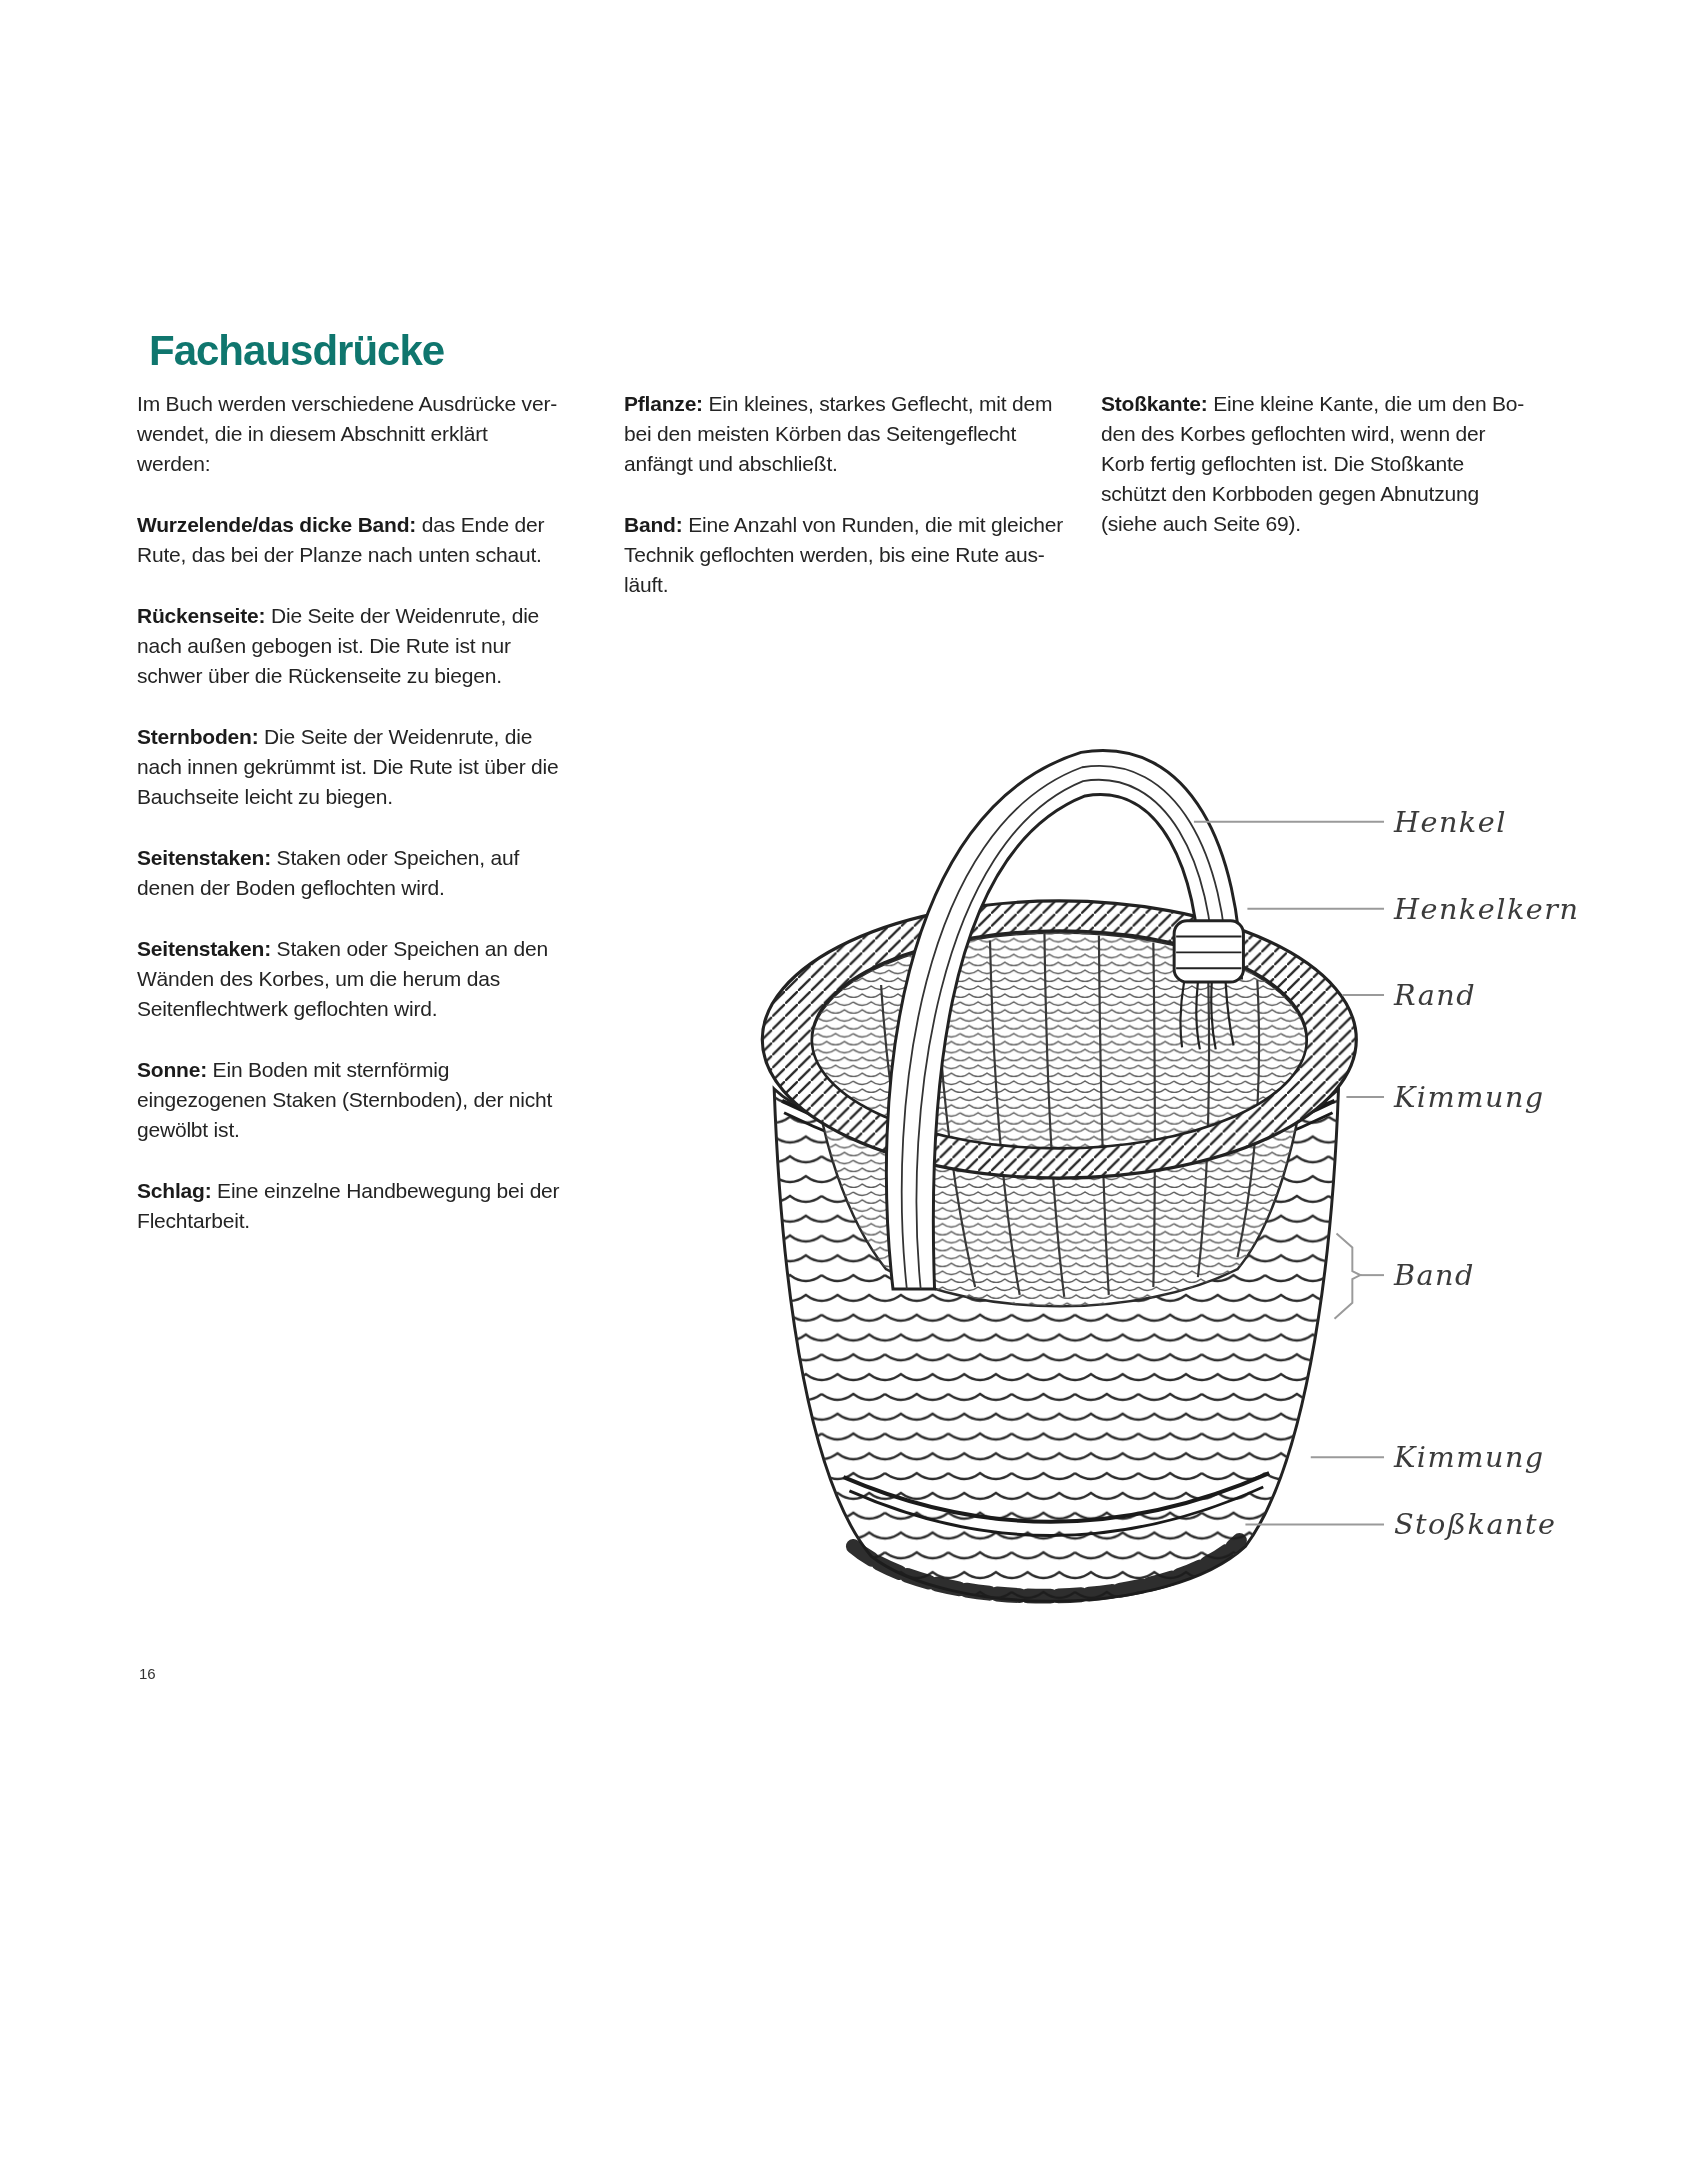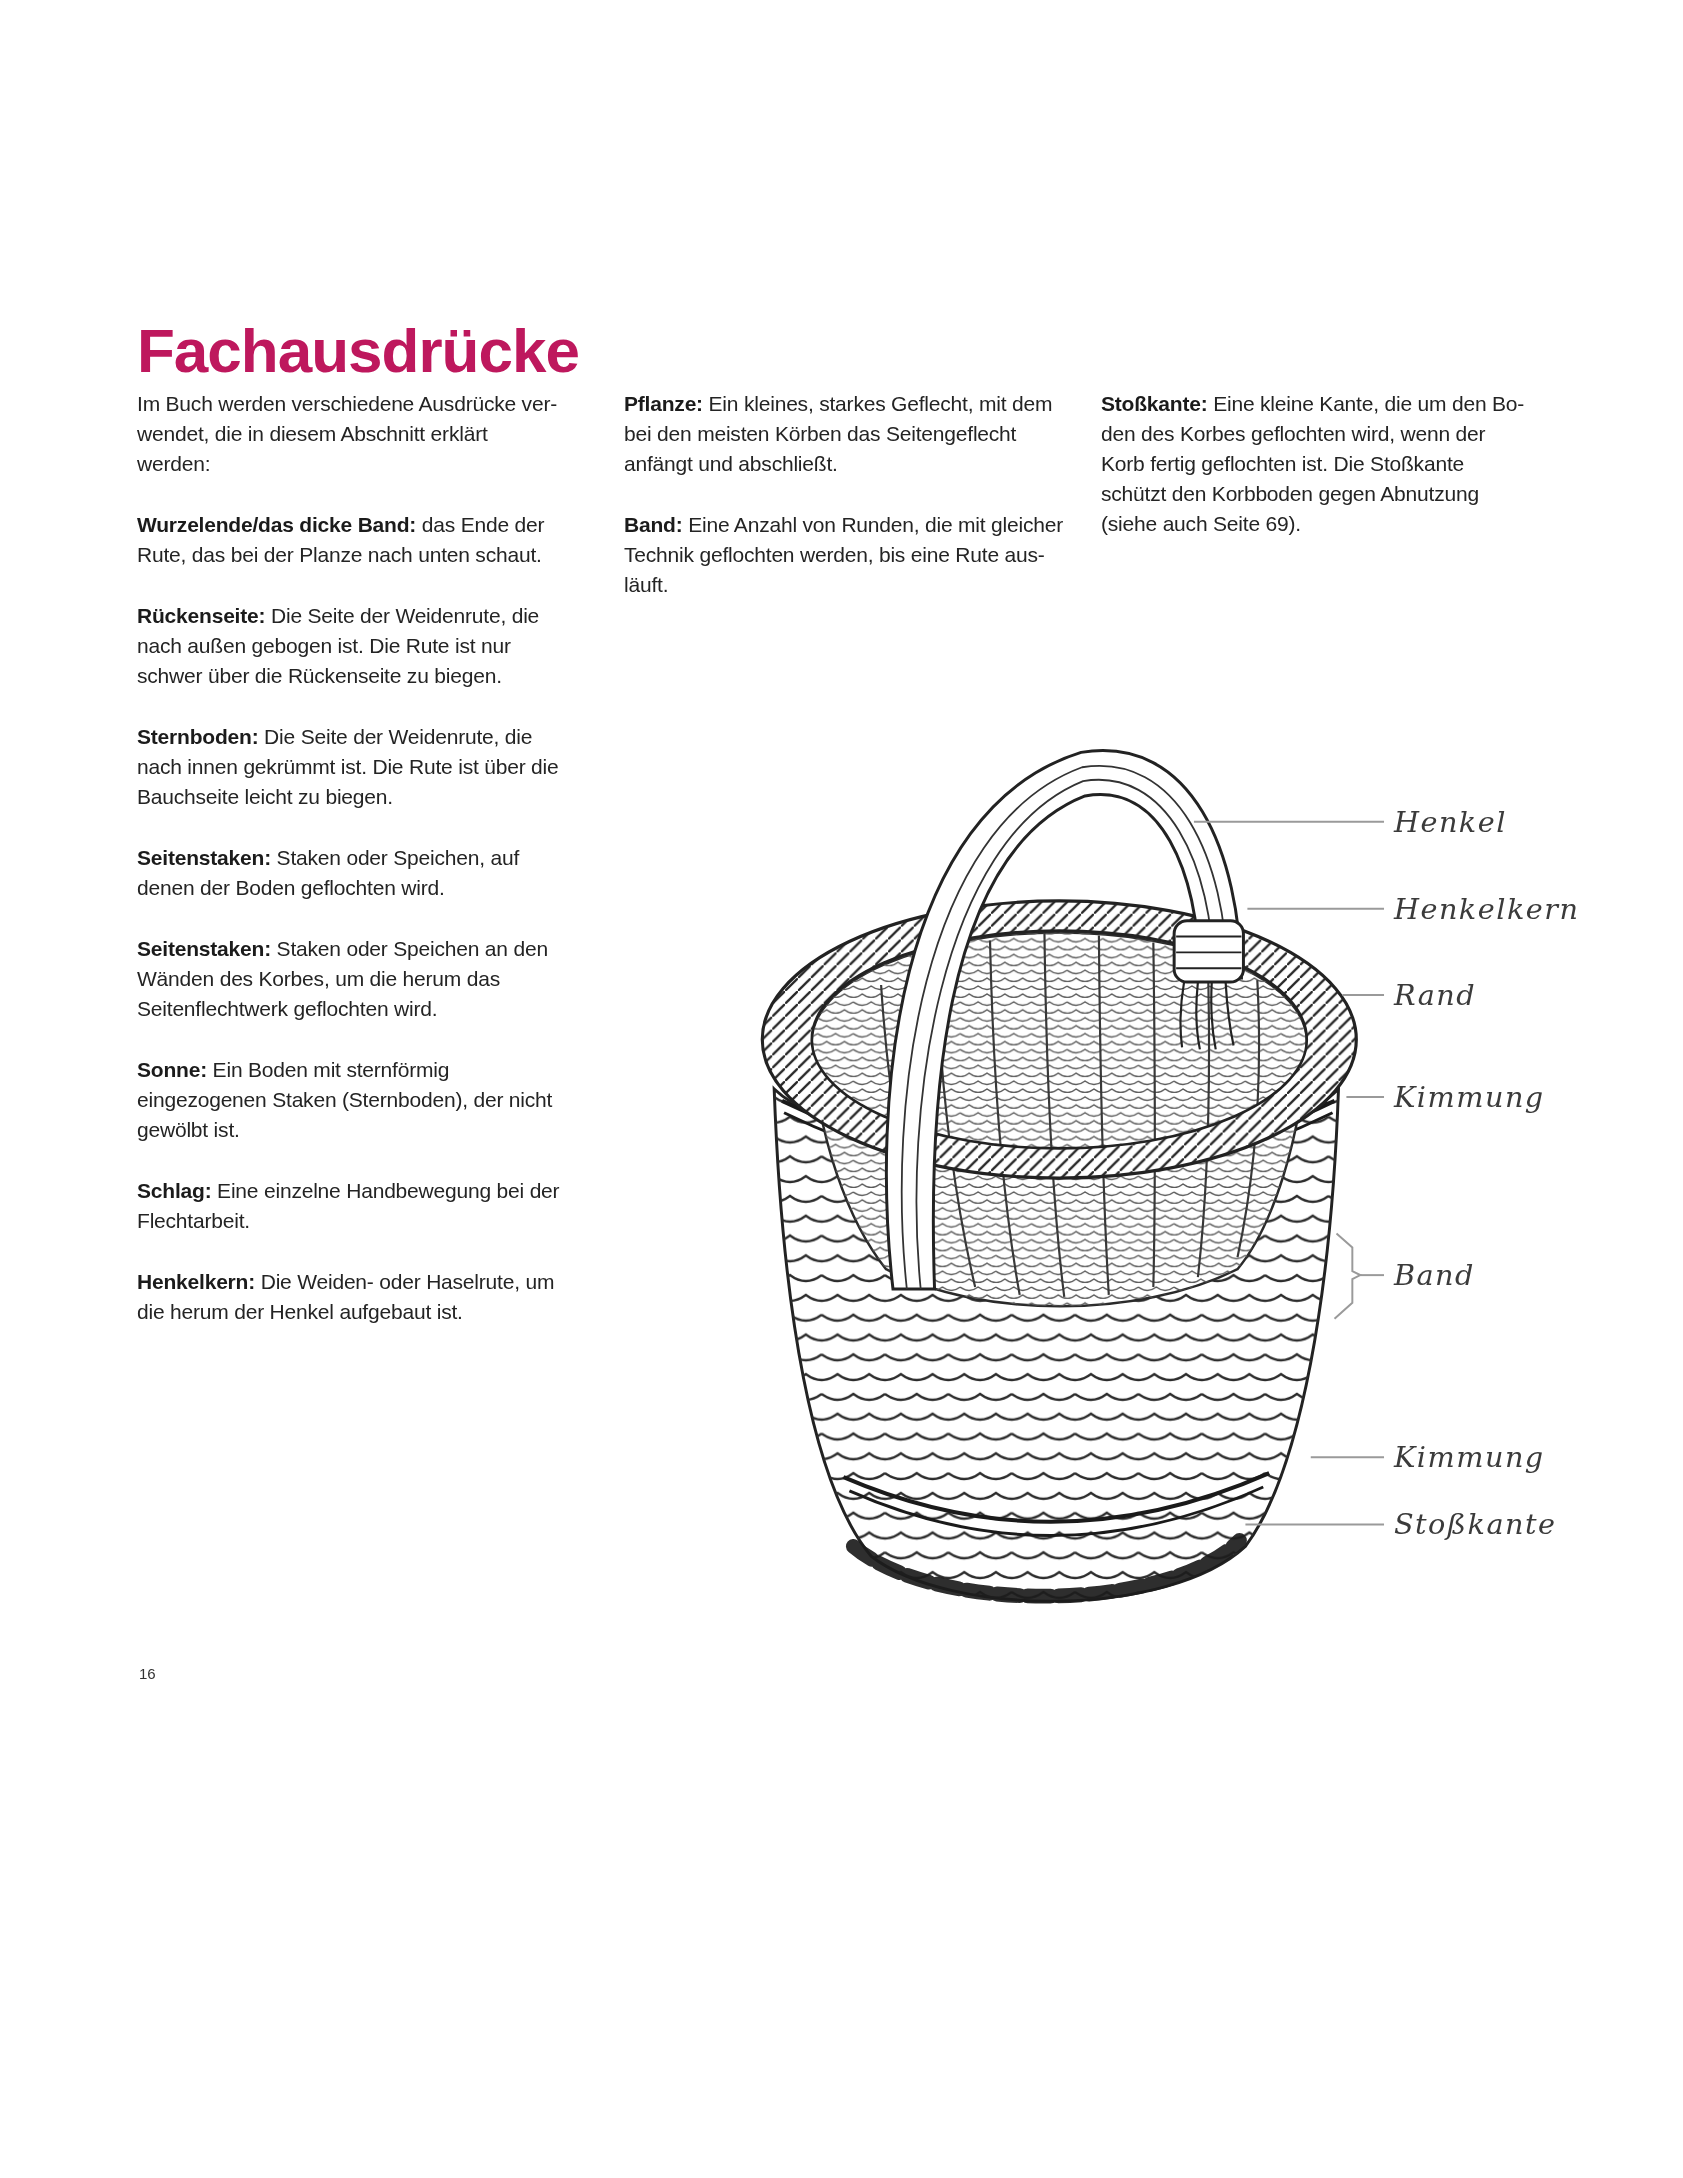--- a/index.html
+++ b/index.html
@@ -7,22 +7,22 @@
     position:relative;
     width:1683px;height:2178px;
     background:#ffffff;
     font-family:"Liberation Sans",sans-serif;
     color:#242424;
     overflow:hidden;
     margin:0 auto;
   }
   .page-title{
     position:absolute;left:137px;top:315px;
-    font-size:62px;font-weight:bold;letter-spacing:-1px;
-    color:#be185d;margin:0;
+    font-size:42px;font-weight:bold;letter-spacing:-1px;
+    color:#0f766e;margin:12px;
   }
   .col{
     position:absolute;top:389px;
     font-size:21px;line-height:30px;letter-spacing:-0.2px;
     hyphens:manual;
   }
   .col-left{left:137px;width:428px;}
   .col-middle{left:624px;width:441px;}
   .col-right{left:1101px;width:424px;}
   .para{margin:0 0 31px 0;}
@@ -142,21 +142,20 @@
 
   <div class="col col-left">
     <p class="para"><b></b><span>Im Buch werden verschiedene Ausdrücke ver­wendet, die in diesem Abschnitt erklärt werden:</span></p>
     <p class="para"><b>Wurzelende/das dicke Band:</b><span> das Ende der Ru­te, das bei der Planze nach unten schaut.</span></p>
     <p class="para"><b>Rückenseite:</b><span> Die Seite der Weidenrute, die nach außen gebogen ist. Die Rute ist nur schwer über die Rückenseite zu biegen.</span></p>
     <p class="para"><b>Sternboden:</b><span> Die Seite der Weidenrute, die nach innen gekrümmt ist. Die Rute ist über die Bauch­seite leicht zu biegen.</span></p>
     <p class="para"><b>Seitenstaken:</b><span> Staken oder Speichen, auf denen der Boden geflochten wird.</span></p>
     <p class="para"><b>Seitenstaken:</b><span> Staken oder Speichen an den Wänden des Korbes, um die herum das Seiten­flechtwerk geflochten wird.</span></p>
     <p class="para"><b>Sonne:</b><span> Ein Boden mit sternförmig eingezogenen Staken (Sternboden), der nicht gewölbt ist.</span></p>
     <p class="para"><b>Schlag:</b><span> Eine einzelne Handbewegung bei der Flechtarbeit.</span></p>
-    <p class="para"><b>Henkelkern:</b><span> Die Weiden- oder Haselrute, um die herum der Henkel aufgebaut ist.</span></p>
   </div>
 
   <div class="col col-middle">
     <p class="para"><b>Pflanze:</b><span> Ein kleines, starkes Geflecht, mit dem bei den meisten Körben das Seitengeflecht anfängt und abschließt.</span></p>
     <p class="para"><b>Band:</b><span> Eine Anzahl von Runden, die mit gleicher Technik geflochten werden, bis eine Rute aus­läuft.</span></p>
   </div>
 
   <div class="col col-right">
     <p class="para"><b>Stoßkante:</b><span> Eine kleine Kante, die um den Bo­den des Korbes geflochten wird, wenn der Korb fertig geflochten ist. Die Stoßkante schützt den Korbboden gegen Abnutzung (siehe auch Seite 69).</span></p>
   </div>

